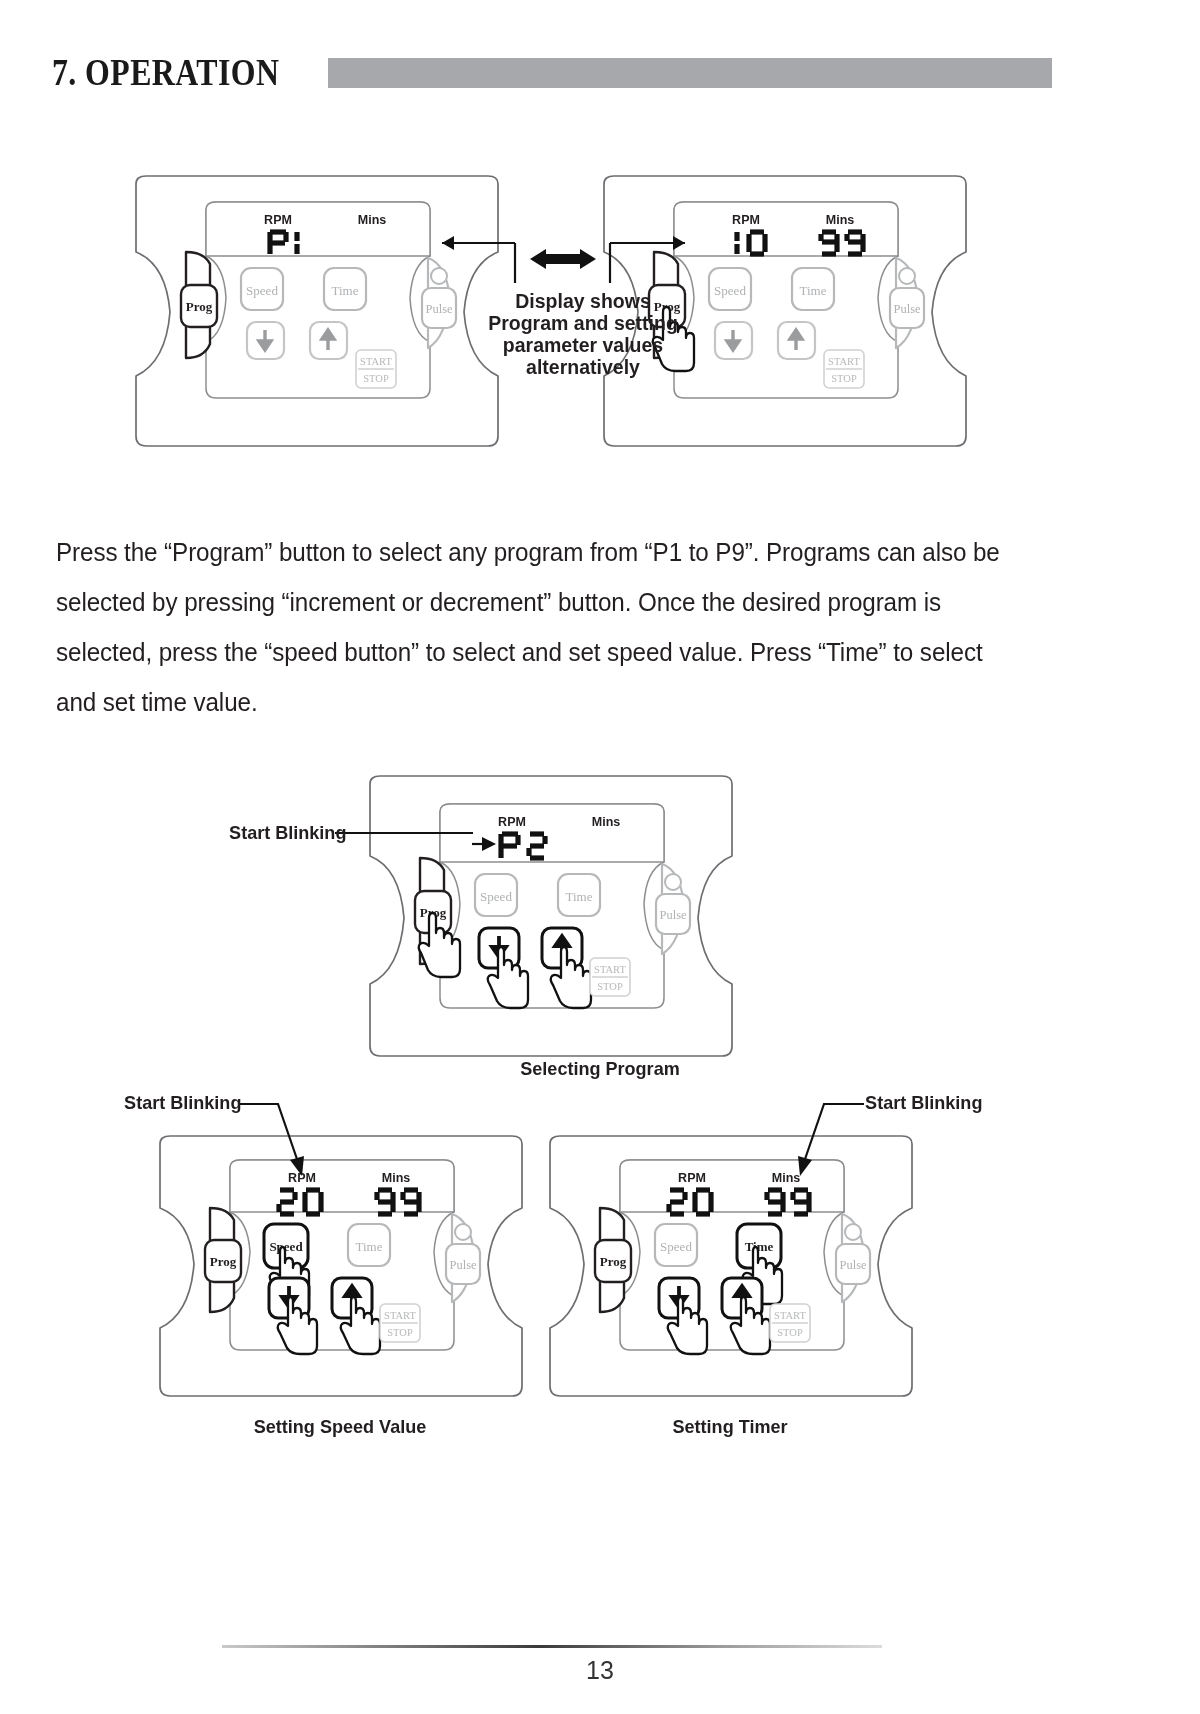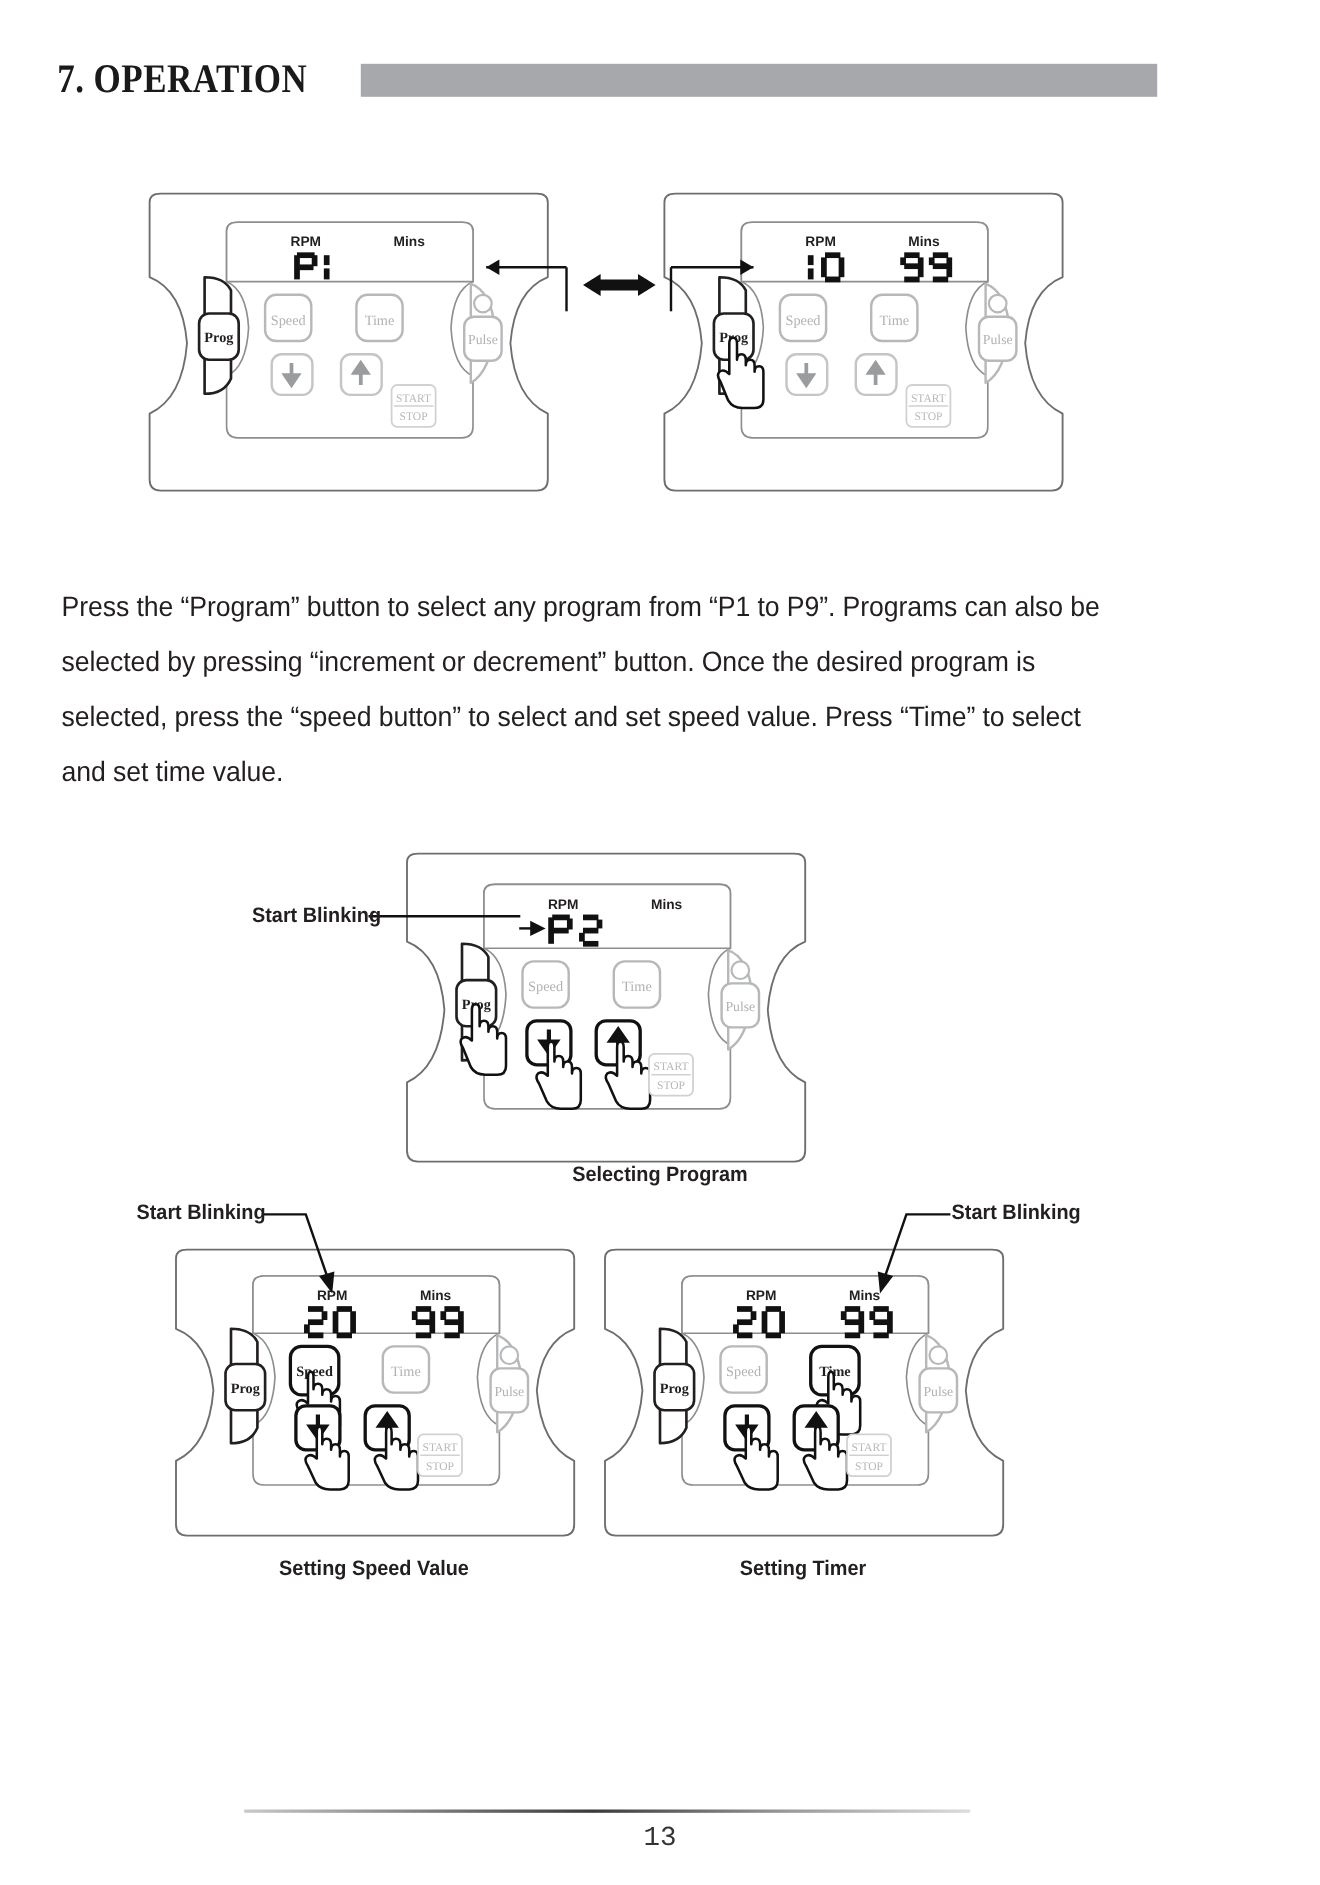--- a/index.html
+++ b/index.html
@@ -48,21 +48,21 @@
     line-height:22px;color:#231f20;width:190px;
   }
 
   
   .footer-rule{
     position:absolute;left:222px;top:1645px;width:660px;height:3px;
     background:linear-gradient(to right,#c9c9c9 0%,#3a3a3a 48%,#9a9a9a 75%,#dcdcdc 100%);
   }
   .footer-num{
     position:absolute;left:0;right:0;top:1656px;text-align:center;
-    font-family:Liberation Mono, monospace;font-size:25px;color:#333;
+    font-family:Liberation Sans, sans-serif;font-size:25px;color:#333;
   }
 </style>
 </head>
 <body>
 
 <div class="page">
 
   <div class="header">
     <div class="header-title">7. OPERATION</div>
     <div class="header-bar"></div>
@@ -231,20 +231,21 @@
         <path d="M190 18 L190 58" stroke="#111" stroke-width="2.2" fill="none"></path>
       </g>
 
       <g>
         <path d="M118 34 L168 34" stroke="#111" stroke-width="10"></path>
         <path d="M110 34 L126 24 L126 44 Z" fill="#111"></path>
         <path d="M176 34 L160 24 L160 44 Z" fill="#111"></path>
       </g>
     </svg>
   </div>
+  <div class="centertext" style="left:488px;top:290px;">Display shows Program and setting parameter values alternatively</div>
 
   <div class="body-copy">Press the “Program” button to  select any program from “P1 to P9”. Programs can also be selected by pressing “increment or decrement” button. Once the desired program is selected, press the “speed button” to select and set speed value. Press “Time” to select and set time value.</div>
 
   <div class="fig" style="left:362px;top:772px;">
     <svg width="378" height="290" viewBox="0 0 378 290" xmlns="http://www.w3.org/2000/svg">
       <path d="M8 12 Q8 4 18 4 L360 4 Q370 4 370 12 L370 84
                Q340 96 336 146 Q340 198 370 212 L370 274
                Q370 284 360 284 L18 284 Q8 284 8 274 L8 212
                Q38 198 42 146 Q38 96 8 84 Z" fill="#fff" stroke="#6d6e71" stroke-width="1.7" stroke-linejoin="round"></path>
       <path d="M78 40 Q78 32 88 32 L292 32 Q302 32 302 40 L302 90

